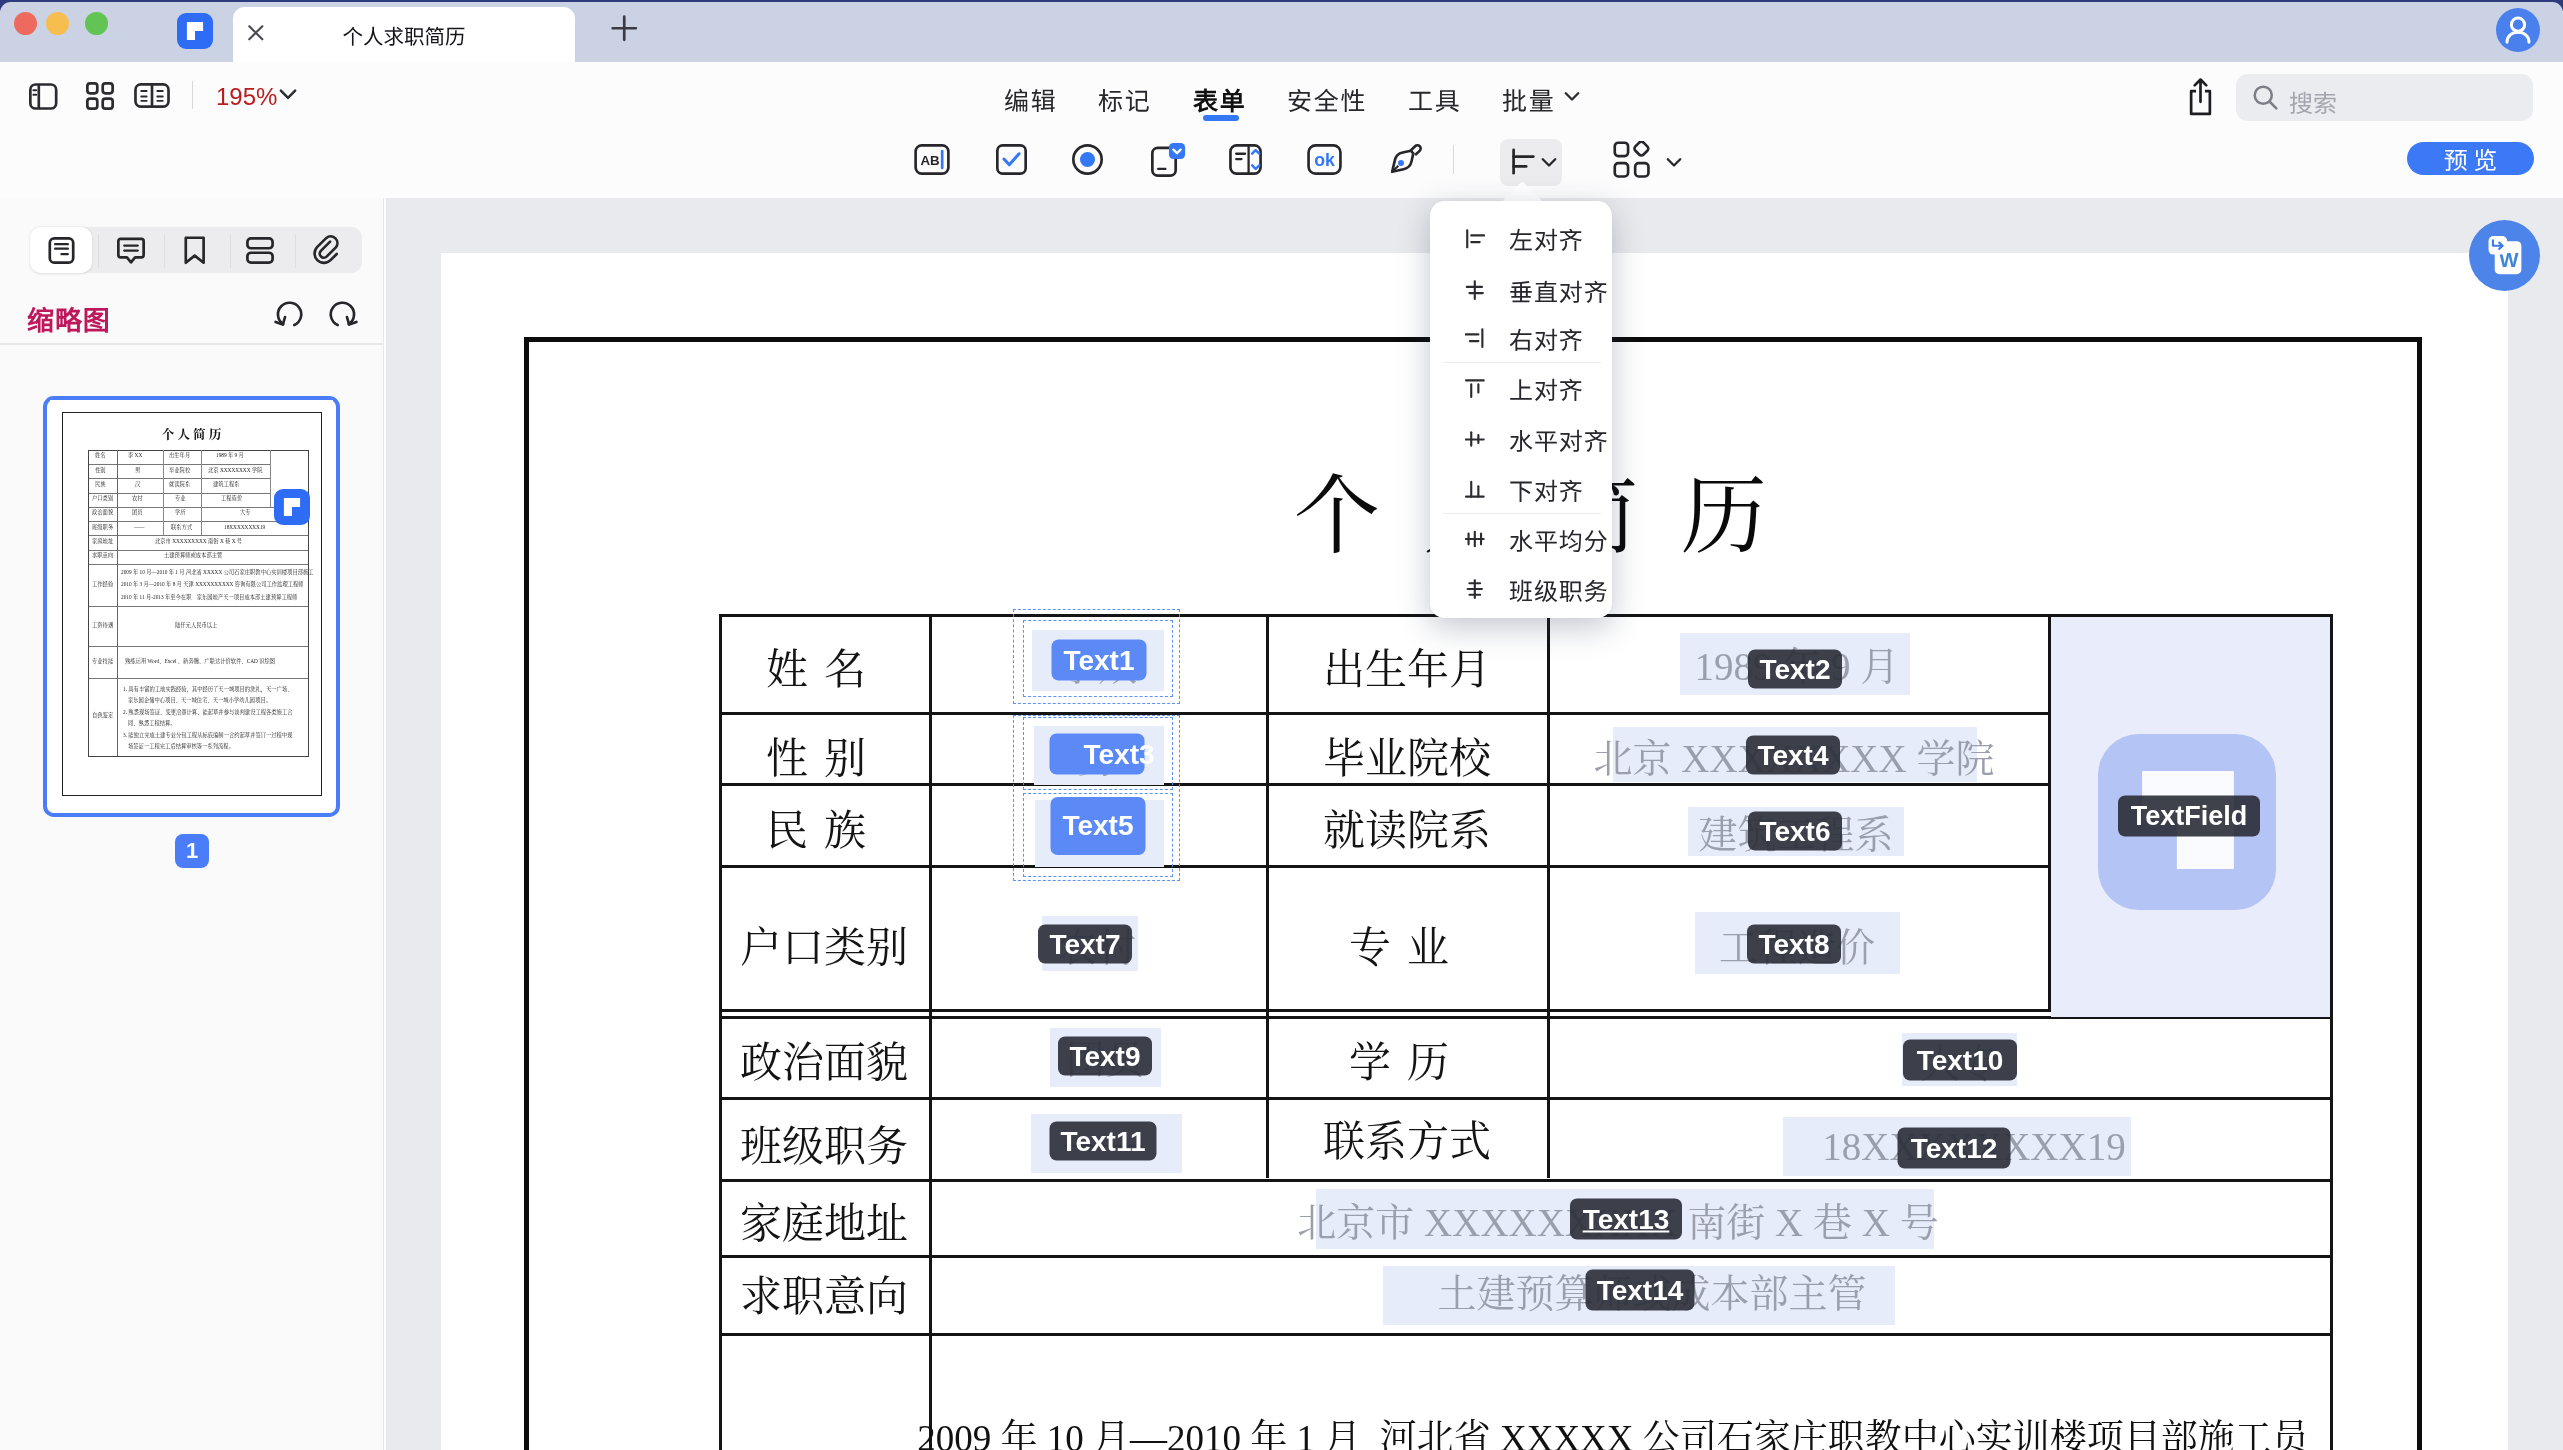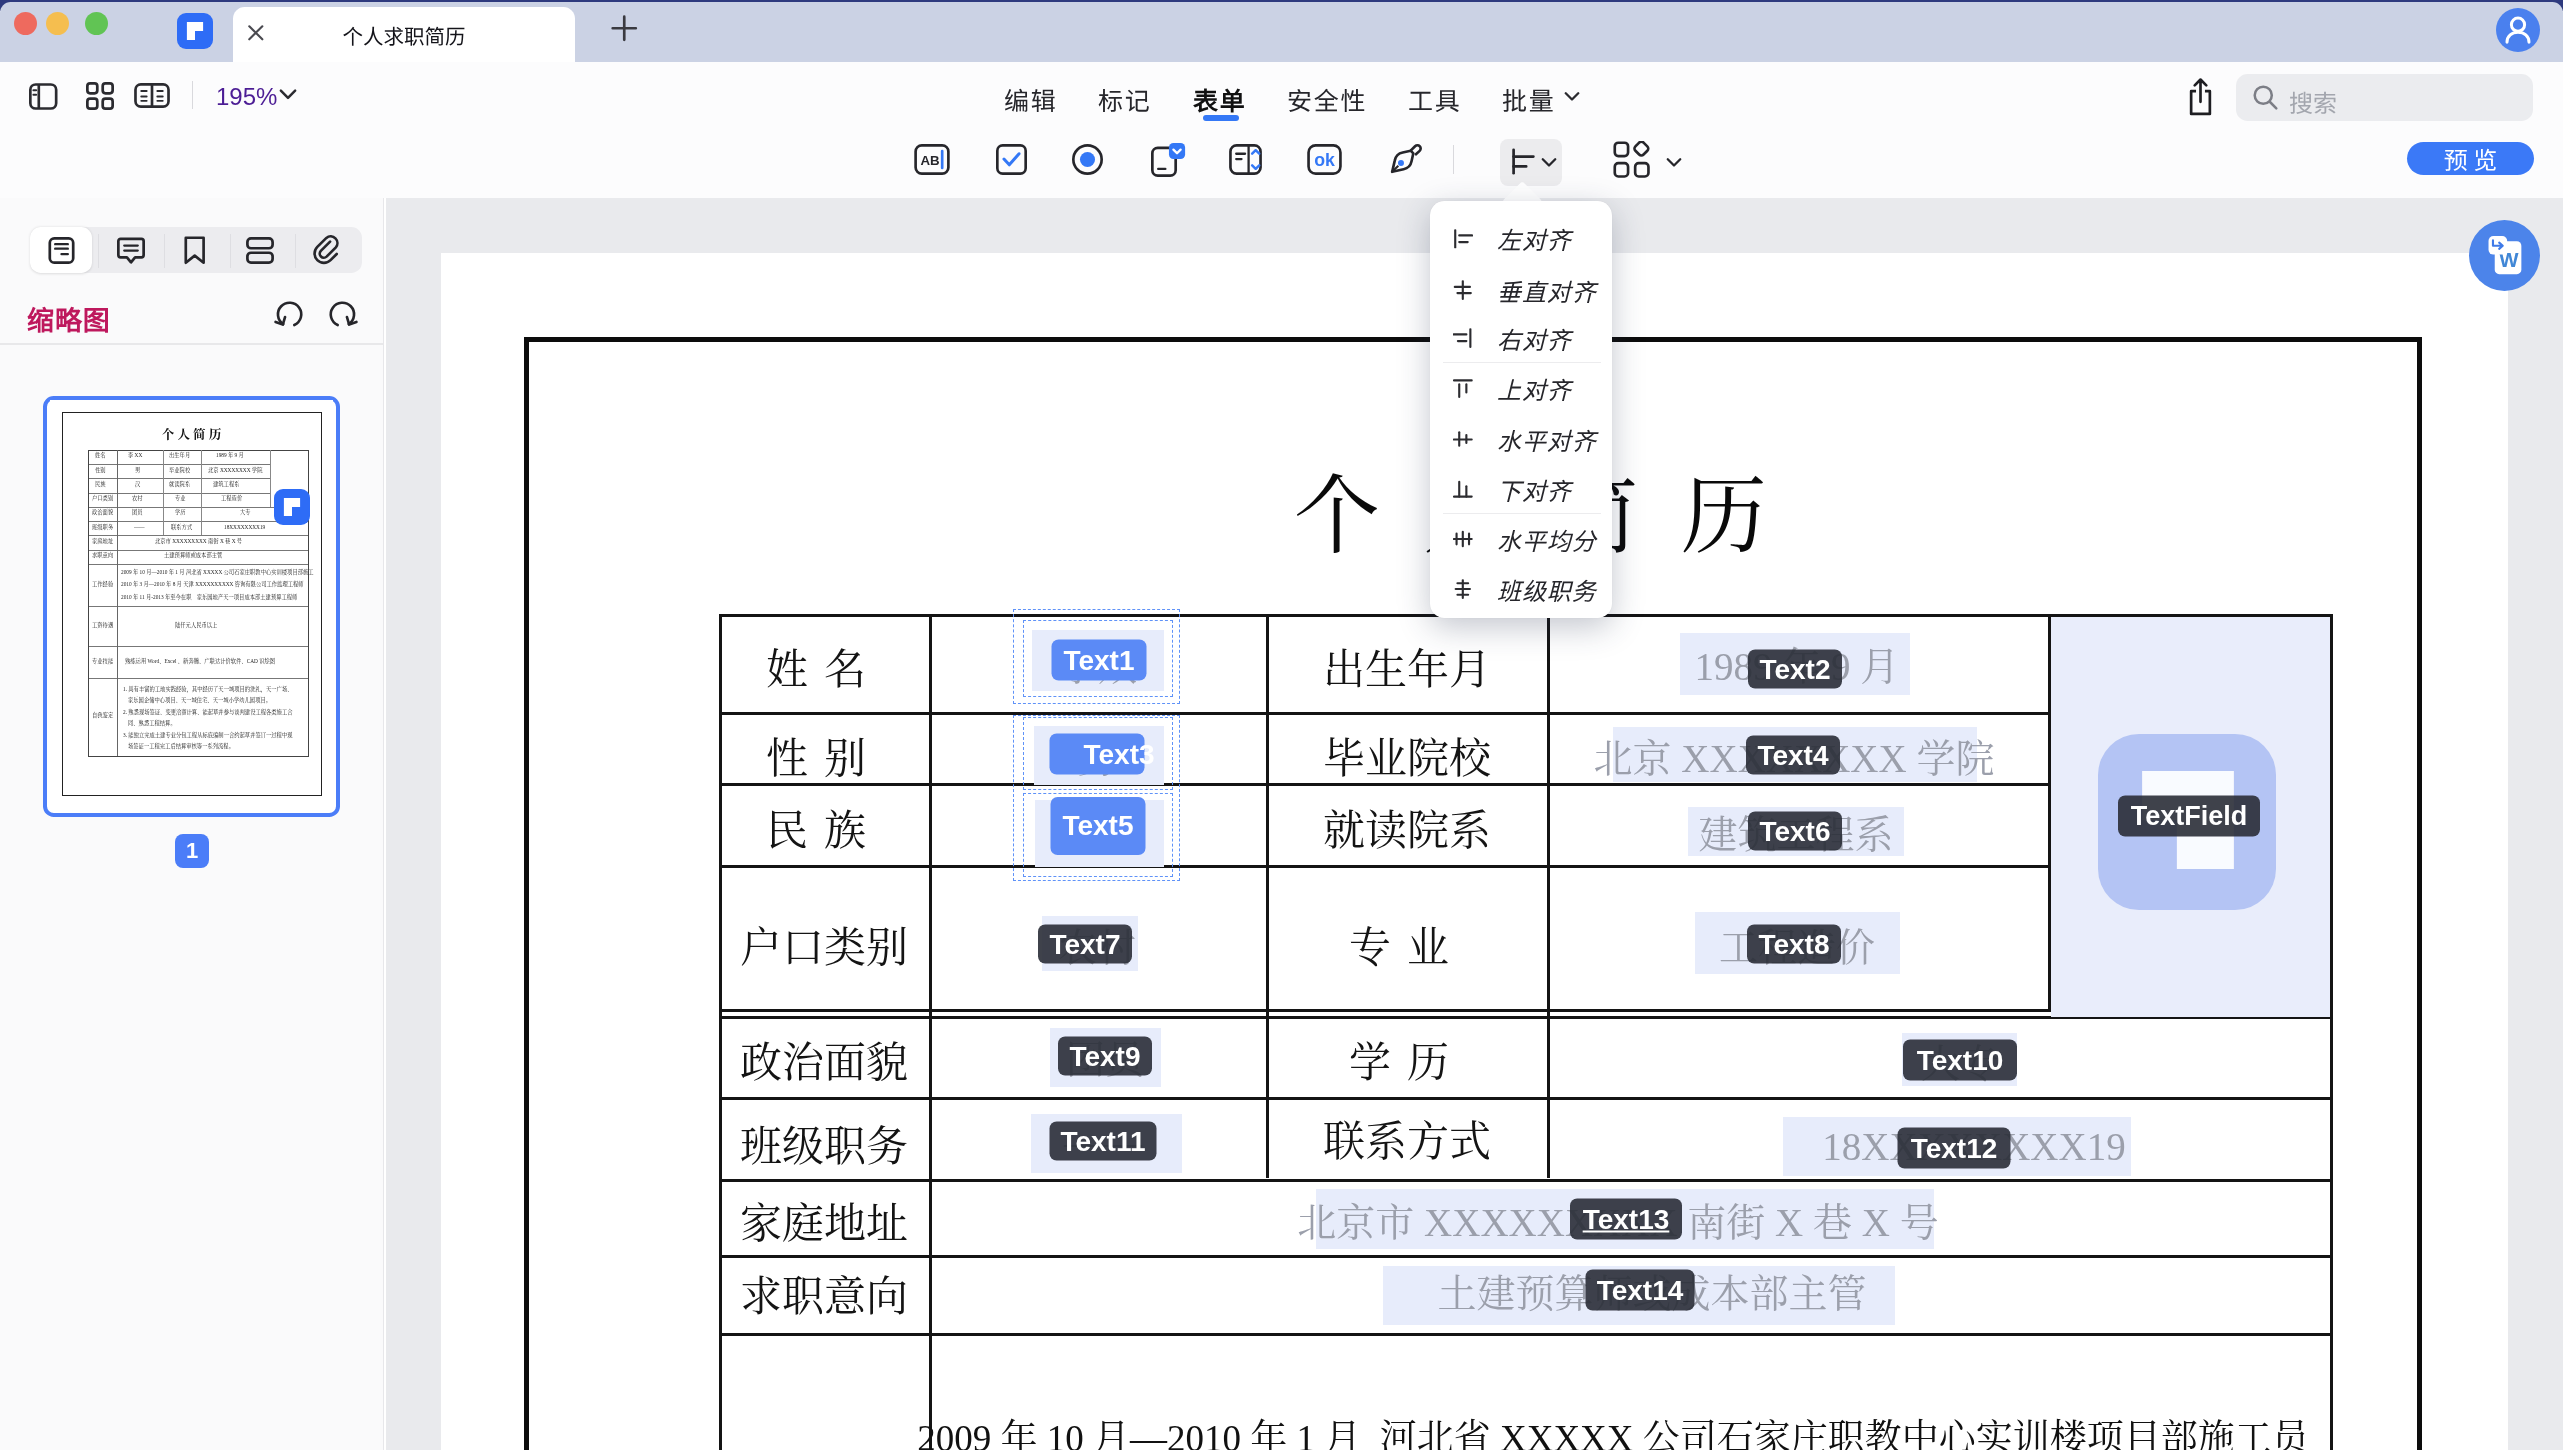--- a/index.html
+++ b/index.html
@@ -23,21 +23,21 @@
   .tline { position:absolute; background:#141414; }
   .lbl { position:absolute; font-family:"Liberation Serif","Noto Serif CJK SC",serif; font-size:42px; color:#141414; white-space:nowrap; transform:translate(-50%,-50%); }
   .gval { position:absolute; font-family:"Liberation Serif","Noto Serif CJK SC",serif; font-size:39px; color:#9b9fab; white-space:nowrap; transform:translate(-50%,-50%); }
   .band { position:absolute; background:#e7ecfb; }
   .chip { position:absolute; background:rgba(42,46,55,0.9); color:#fff; font-size:28px; font-weight:bold; border-radius:7.1px; display:flex; align-items:center; justify-content:center; transform:translate(-50%,-50%); white-space:nowrap; }
   .bluechip { position:absolute; background:#5b8af6; color:#fff; font-size:28px; font-weight:bold; border-radius:7.1px; display:flex; align-items:center; justify-content:center; transform:translate(-50%,-50%); white-space:nowrap; }
   .dash { position:absolute; border:1.8px dashed #5f92f8; }
   
   #dropdown { position:absolute; left:1430px; top:201px; width:182px; height:417px; background:#ffffff; border-radius:14.2px; box-shadow:0 9px 32px rgba(40,50,80,0.28), 0 0 0.9px rgba(0,0,0,0.12); }
   #notch { position:absolute; left:1508px; top:187px; width:28.5px; height:28.5px; background:#ffffff; transform:rotate(45deg); border-radius:3.6px; }
-  .mitem { position:absolute; left:0; width:100%; height:50px; display:flex; align-items:center;font-style:italic; }
+  .mitem { position:absolute; left:12px; width:100%; height:50px; display:flex; align-items:center; }
   .mlabel { font-size:24px; color:#26262b; letter-spacing:0.9px; margin-left:67px; }
   .micon { position:absolute; left:23px; top:50%; transform:translateY(-50%); }
   .msep { position:absolute; left:12.5px; width:158px; height:0.9px; background:#ececee; }
   .mtx { font-size:5.3px; color:#222; white-space:nowrap; line-height:1; }
 </style>
 </head>
 <body>
 <div class="abs" style="left:0;top:0;width:2563px;height:10.7px;background:#2e3a7e;"></div>
 <div id="titlebar">
   <div class="light" style="left:14.2px; background:#ee6a5e;"></div>
@@ -81,21 +81,21 @@
         <rect x="1.5" y="18.5" width="11" height="11" rx="3"></rect>
         <rect x="18.5" y="18.5" width="11" height="11" rx="3"></rect>
       </g>
     </svg>
   <svg class="abs" style="left:134px; top:21.4px;" width="36" height="25" viewBox="0 0 40 28">
       <rect x="1.5" y="1.5" width="37" height="25" rx="6" fill="none" stroke="#2b2b30" stroke-width="3"></rect>
       <path d="M20 1.5 V26.5" stroke="#2b2b30" stroke-width="3"></path>
       <path d="M8 9 h6 M8 15 h6 M8 20 h6 M26 9 h6 M26 15 h6 M26 20 h6" stroke="#2b2b30" stroke-width="2.2" stroke-linecap="round"></path>
     </svg>
   <div class="abs" style="left:192px; top:18.7px; width:0.9px; height:28.5px; background:#d9d9dd;"></div>
-  <div class="abs" style="left:216px; top:21.4px; font-size:24px; color:#4c1d95;">195%</div>
+  <div class="abs" style="left:216px; top:21.4px; font-size:24px; color:#b91c1c;">195%</div>
   <svg class="abs" style="left:279px; top:26px;" width="18" height="12.5" viewBox="0 0 20 14">
       <path d="M2 3 L10 11 L18 3" fill="none" stroke="#2b2b30" stroke-width="2.8" stroke-linecap="round" stroke-linejoin="round"></path>
     </svg>
 
   <div class="menuitem" style="left:1004px;">编辑</div>
   <div class="menuitem" style="left:1098px;">标记</div>
   <div class="menuitem" style="left:1193px; font-weight:bold; color:#111;">表单</div>
   <div class="abs" style="left:1203px; top:53px; width:36px; height:6.2px; border-radius:3.6px; background:#3478f6;"></div>
   <div class="menuitem" style="left:1287px;">安全性</div>
   <div class="menuitem" style="left:1408px;">工具</div>

